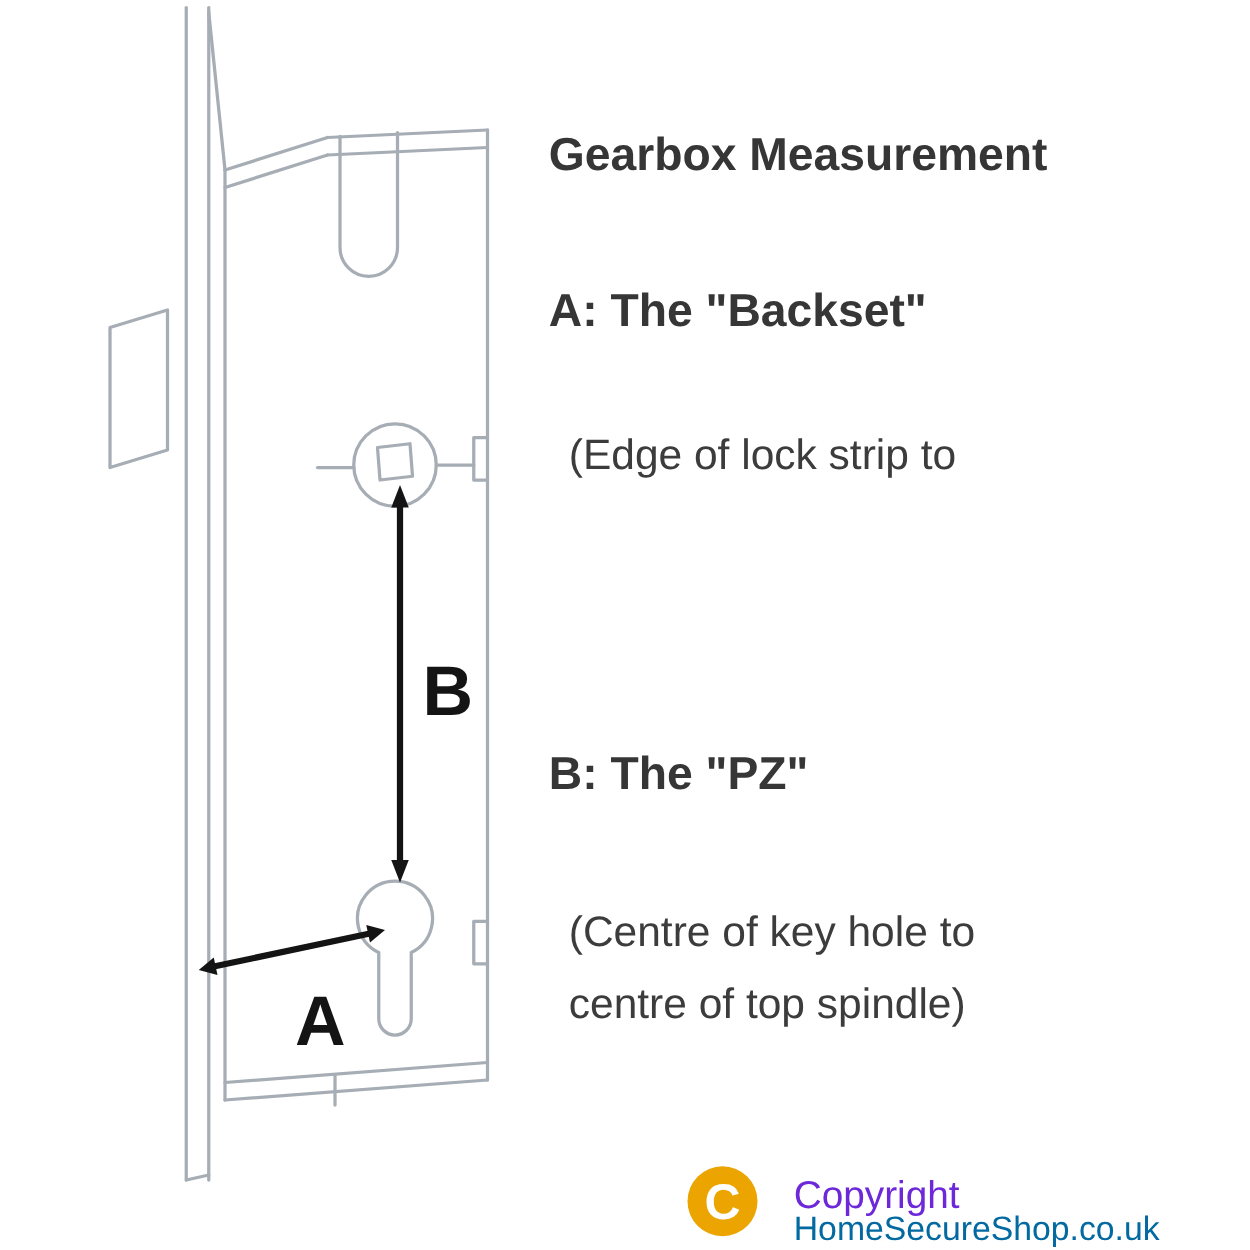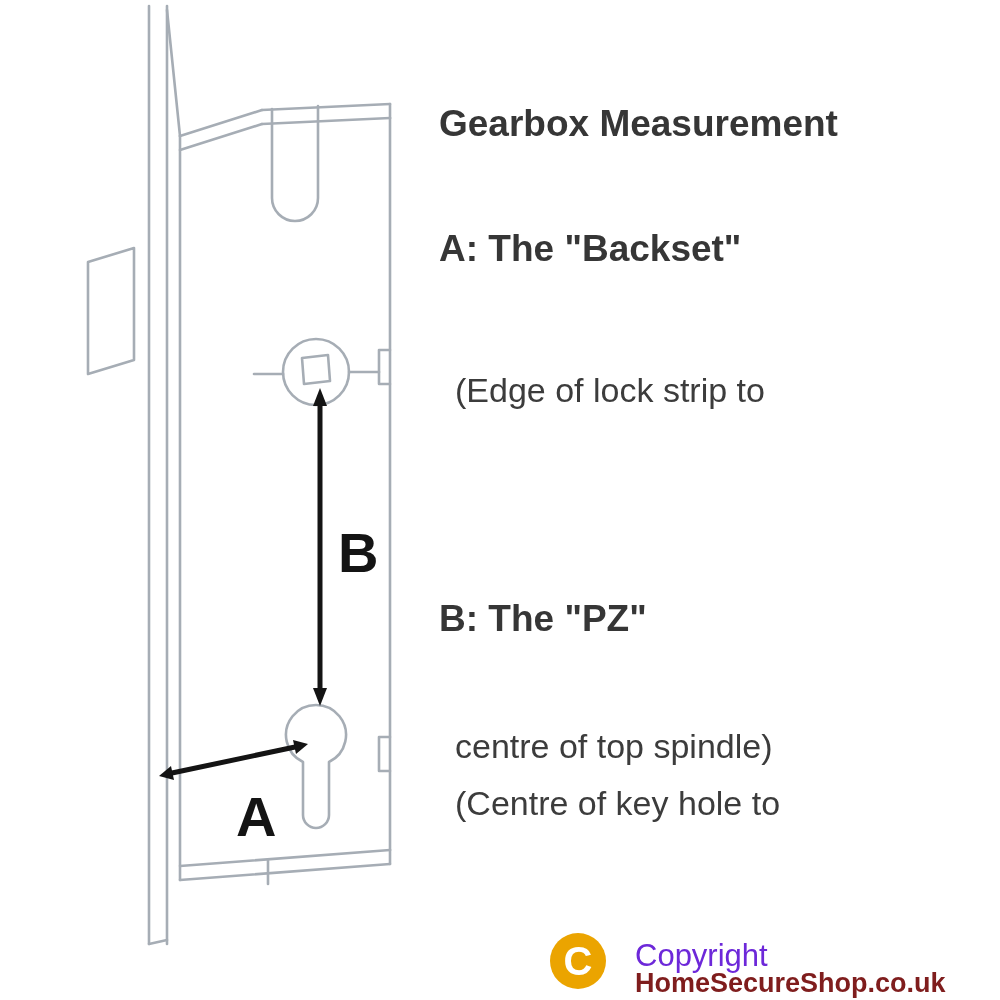--- a/index.html
+++ b/index.html
@@ -63,22 +63,22 @@
     top: 938px;
     font-size: 31px;
     color: #6d28d9;
     white-space: nowrap;
   }
   .site-line {
     position: absolute;
     left: 635px;
     top: 968px;
     font-size: 27px;
-    font-weight: bold;
-    color: #7f1d1d;
+    font-weight: normal;
+    color: #0369a1;
     white-space: nowrap;
   }
 </style>
 </head>
 <body>
 
 <svg class="diagram-svg" width="430" height="1000" viewBox="0 0 430 1000">
 
   <g fill="none" stroke-width="2.6" stroke-linecap="round" stroke-linejoin="round" stroke="#a6adb5">
 
@@ -129,29 +129,29 @@
   <g fill="#141414">
     <text class="measure-label" x="338" y="572">B</text>
     <text class="measure-label" x="236" y="836">A</text>
   </g>
 </svg>
 
 <div class="heading" style="top:103px;">Gearbox Measurement</div>
 
 <div class="heading" style="top:228px;">A: The "Backset"</div>
 
-<div class="body-block" style="top:362px;text-align:center;">
+<div class="body-block" style="top:336px;text-align:center;">
   <div>(Edge of lock strip to</div>
 </div>
 
 <div class="heading" style="top:598px;">B: The "PZ"</div>
 
 <div class="body-block" style="top:718px;">
+  <div>(Centre of key hole to</div>
   <div>centre of top spindle)</div>
-  <div>(Centre of key hole to</div>
 </div>
 
 <svg class="badge-svg" width="58" height="58" viewBox="0 0 58 58">
   <circle cx="29" cy="29" r="28" fill="#eba400"></circle>
   <text class="badge-c" x="29" y="43" text-anchor="middle">C</text>
 </svg>
 
 <div class="copyright-line">Copyright</div>
 
 <div class="site-line">HomeSecureShop.co.uk</div>

